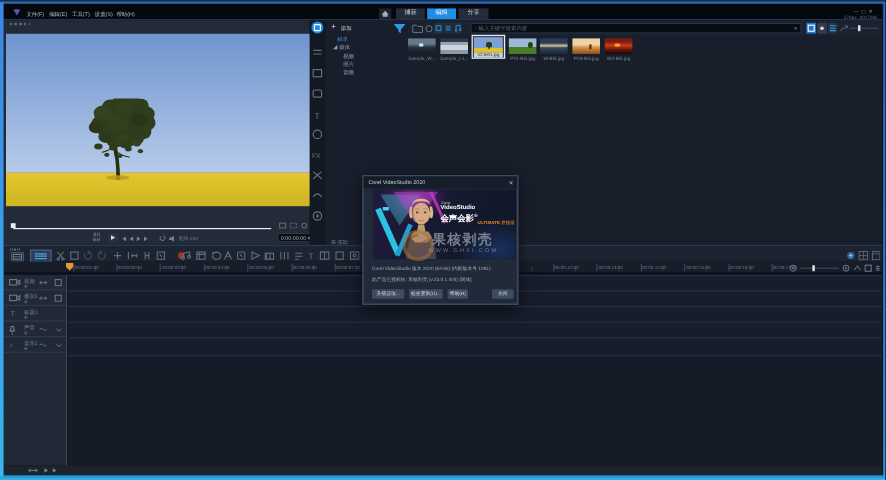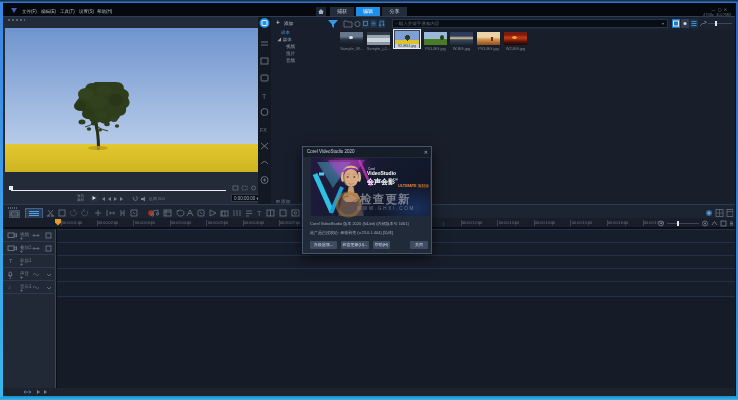--- a/index.html
+++ b/index.html
@@ -457,21 +457,21 @@
       <div style="position:absolute;left:56px;top:18.5px;color:#fff;font-size:7px;font-weight:bold;white-space:nowrap;">会声会影<span style="font-size:4px;vertical-align:top;">®</span></div>
       <div style="position:absolute;left:87px;top:24.5px;color:#e8872a;font-size:3.8px;white-space:nowrap;"><b>ULTIMATE</b> 旗舰版</div>
     </div>
 
     <div id="wmark">
       <svg style="position:absolute;left:0px;top:0px;" width="27" height="27" viewBox="0 0 27 27" opacity="0.55">
         <circle cx="13.5" cy="13.5" r="11.5" fill="rgba(210,160,94,.28)" stroke="#a87834" stroke-width="3"></circle>
         <path d="M4 18 L23 8" stroke="#8a5c24" stroke-width="1.4"></path>
         <path d="M13.5 5 A8.5 8.5 0 0 0 5 13.5" stroke="#7a4a1c" stroke-width="1.6" fill="none"></path>
       </svg>
-      <div style="position:absolute;left:25px;top:1px;font-size:11.5px;font-weight:bold;color:#9498a2;opacity:.8;letter-spacing:1.2px;white-space:nowrap;">检查更新</div>
+      <div style="position:absolute;left:25px;top:1px;font-size:11.5px;font-weight:bold;color:#9498a2;opacity:.8;letter-spacing:1.2px;white-space:nowrap;">果核剥壳</div>
       <div style="position:absolute;left:22px;top:15px;font-size:4.5px;color:#9498a2;opacity:.75;letter-spacing:1.8px;white-space:nowrap;">WWW.GHXI.COM</div>
     </div>
     <div class="dtext" style="left:7px;top:74px;">Corel VideoStudio 版本 2020 (64-bit) (内部版本号 1061)</div>
     <div class="dtext" style="left:7px;top:83px;">此产品已授权给: 果核剥壳 (v.23.0.1.404) [简体]</div>
     <div class="dbtn" style="left:7px;width:27px;">升级选项...</div>
     <div class="dbtn" style="left:38px;width:28px;">检查更新(U)...</div>
     <div class="dbtn" style="left:70px;width:17px;">帮助(H)</div>
     <div class="dbtn" style="left:107px;width:18px;">关闭</div>
   </div>
 </div>

